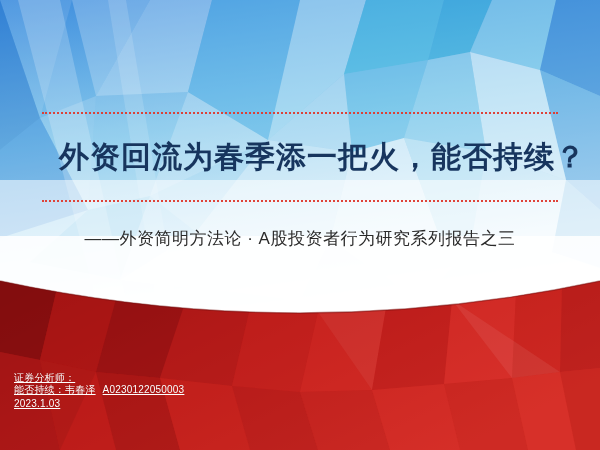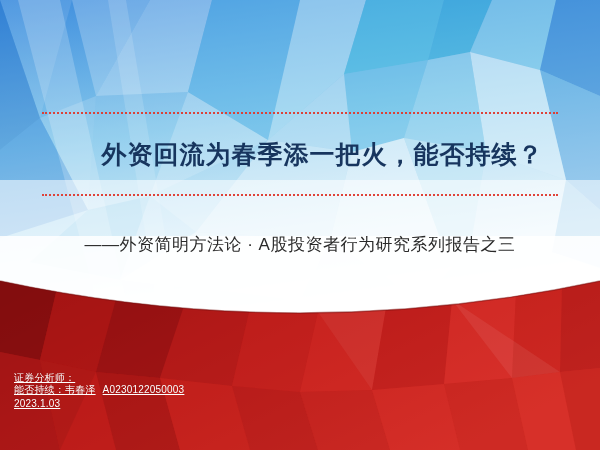--- a/index.html
+++ b/index.html
@@ -47,33 +47,33 @@
     height: 0;
     margin: 0 auto;
     border-top: 2px dotted #e03a2f;
     width: 512px;
     opacity: 0.95;
   }
   .rule-dotted.top { width: 516px; }
   .rule-dotted.bottom { width: 516px; margin-top: 0; }
 
   .main-title {
-    font-size: 25px;
+    font-size: 30px;
     line-height: 40px;
     font-weight: bold;
     color: #17355e;
     letter-spacing: 1px;
     white-space: nowrap;
     padding: 3px 0 3px 0;
     font-family: "Liberation Sans", "DejaVu Sans", sans-serif;
     margin-left: 45px;
   }
 
   .sub-title {
-    margin-top: 36px;
+    margin-top: 24px;
     font-size: 17px;
     line-height: 26px;
     color: #2a2a2a;
     letter-spacing: 0.5px;
     white-space: nowrap;
     font-family: "Liberation Sans", "DejaVu Sans", sans-serif;
   }
 
   
   .credits {

